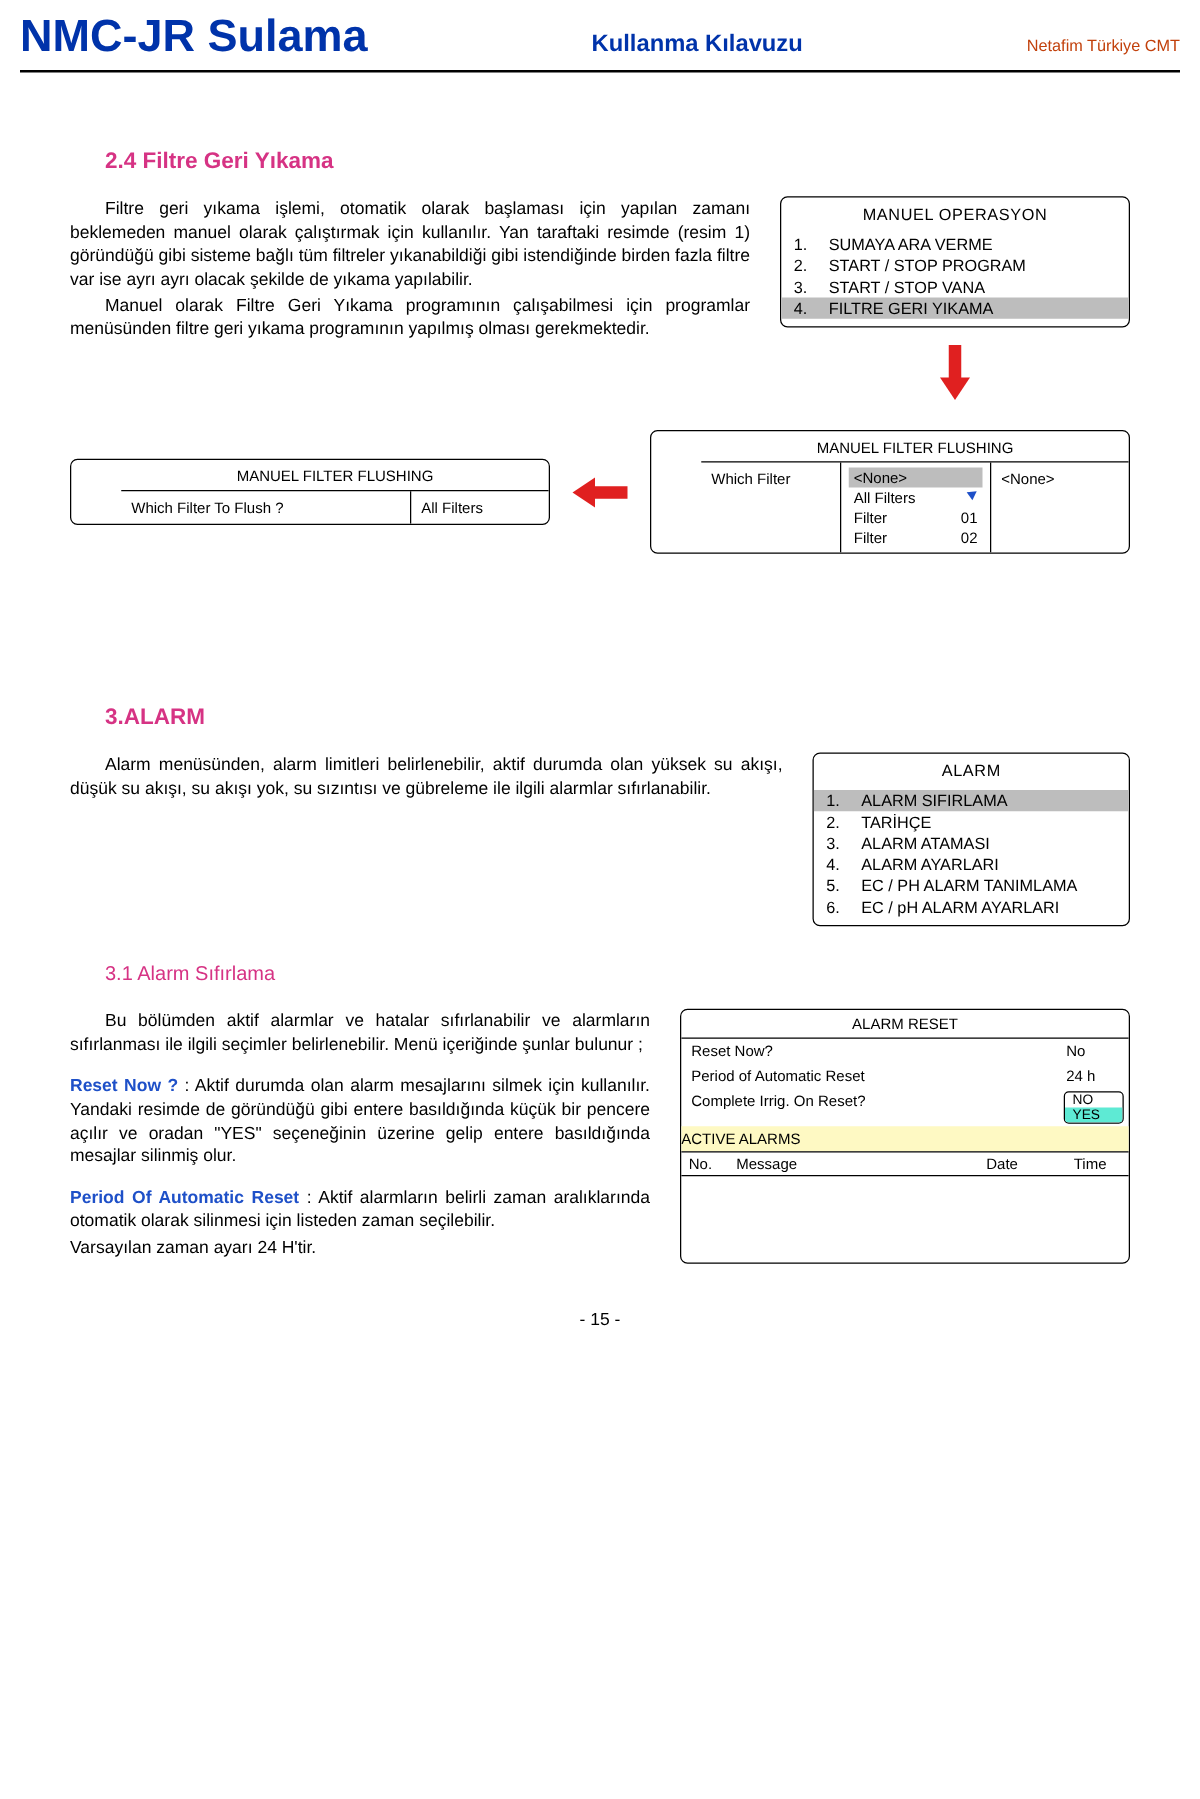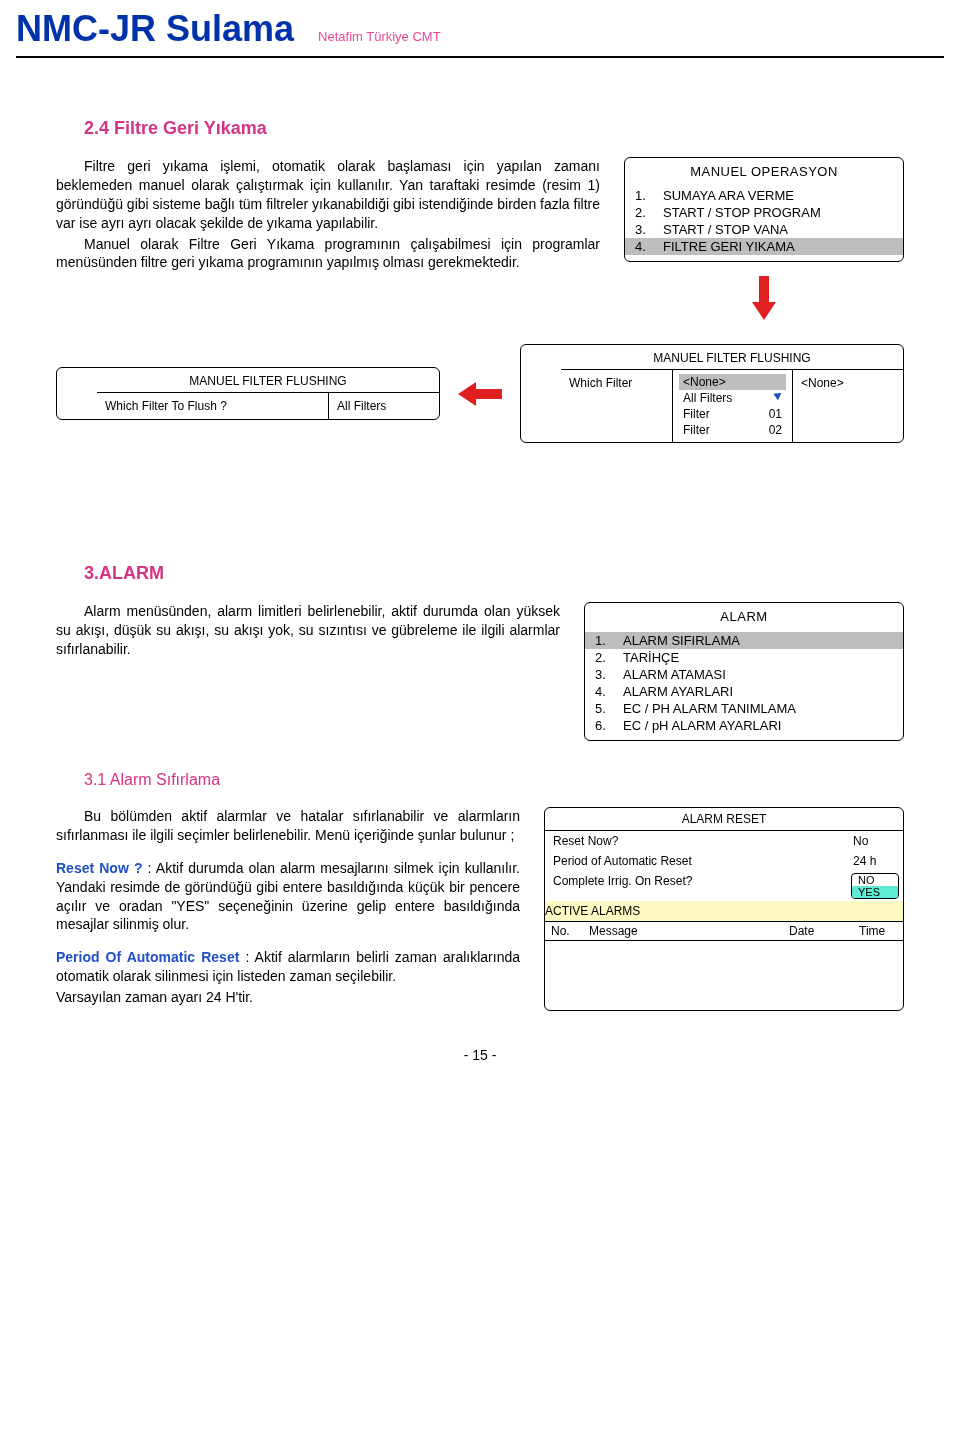--- a/index.html
+++ b/index.html
@@ -25,21 +25,21 @@
   }
   .header-subtitle {
     font-size: 19px;
     font-weight: bold;
     color: #0033aa;
     flex: 1;
     text-align: center;
   }
   .header-right {
     font-size: 13px;
-    color: #ec4899;
+    color: #c2410c;
     flex: 0 0 auto;
   }
   .header-rule {
     border: none;
     border-top: 2px solid #000;
     margin: 2px 16px 0 16px;
   }
   .content {
     padding: 40px 56px 30px 56px;
   }
@@ -219,28 +219,29 @@
   .active-title { text-align:left; background:#fef9c3; padding:3px 0; }
   .active-head { display:flex; border-top:1px solid #000; }
   .active-head span:nth-child(1){ width:38px; padding:2px 6px;}
   .active-head span:nth-child(2){ flex:1; padding:2px 6px;}
   .active-head span:nth-child(3){ width:70px; padding:2px 6px;}
   .active-head span:nth-child(4){ width:50px; padding:2px 6px;}
   .active-body { height:70px; border-top:1px solid #000;}
   .blue-label { color:#1e50c8; font-weight:bold; }
   .magenta-label { color:#d63384; font-weight:bold; }
   .page-num { text-align:center; margin-top:36px; font-size:14px; }
-  .alarm-menu { width: 320px; }
+  .alarm-menu { width: 254px; }
   .manuel-op { width: 280px; }
 </style>
 </head>
 <body>
 
 <div class="page-header">
   <div class="header-title">NMC-JR Sulama</div>
+  <div class="header-subtitle">Kullanma Kılavuzu</div>
   <div class="header-right">Netafim Türkiye CMT</div>
 </div>
 <hr class="header-rule">
 
 <div class="content">
 
   <div class="section-heading">2.4    Filtre  Geri Yıkama</div>
 
   <div class="row">
     <div class="text-col">

